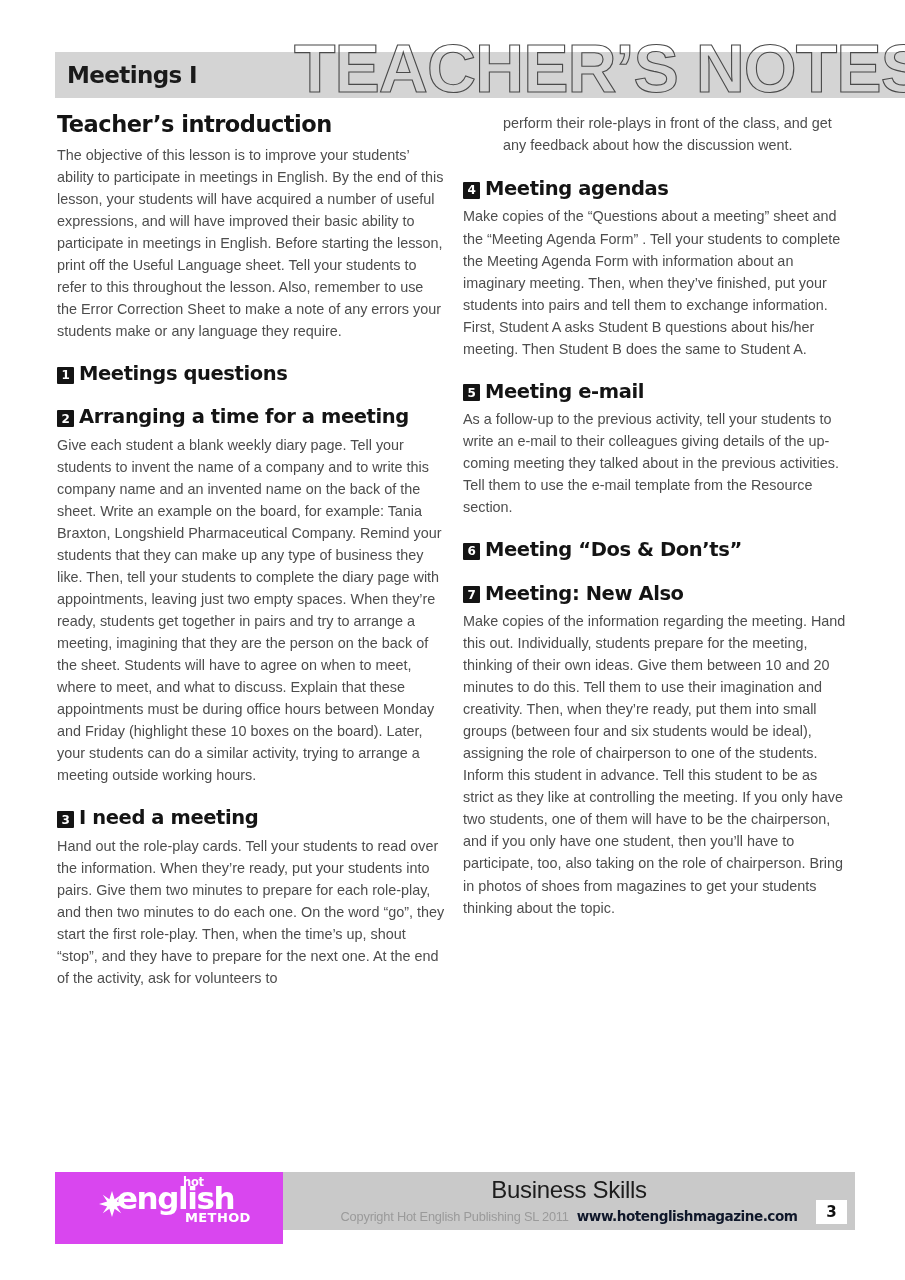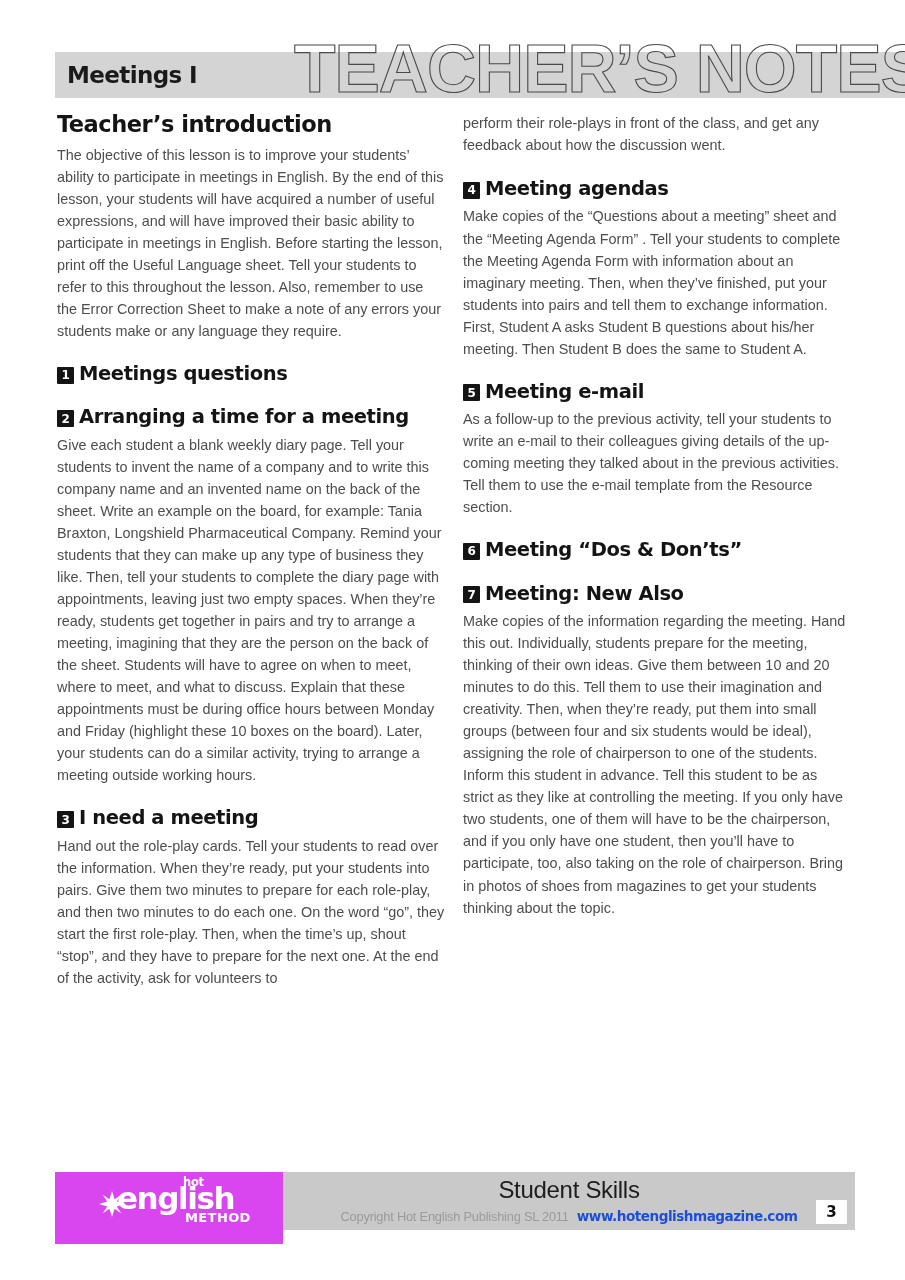--- a/index.html
+++ b/index.html
@@ -108,21 +108,21 @@
   .sec-title { white-space: nowrap; }
 
   p.body {
     margin: 0 0 19px 0;
     font-size: 14.4px;
     line-height: 1.53;
     color: #4d4d4d;
     font-family: "Liberation Sans", sans-serif;
     text-align: left;
   }
-  p.body.tight { margin-bottom: 22px; }
+  p.body.tight { margin-bottom: 22px; margin-left: 40px; }
   p.last { margin-bottom: 0; }
 
   .block { margin-bottom: 2px; }
   .gap-before { margin-top: 21px; }
 
   
   .footer {
     position: absolute;
     left: 55px;
     top: 1172px;
@@ -215,21 +215,21 @@
   }
   .footer-copy {
     font-size: 12.8px;
     color: #9a9a9a;
     font-family: "Liberation Sans", sans-serif;
     white-space: nowrap;
     letter-spacing: -0.2px;
   }
   .footer-url {
     font-size: 13.6px;
-    color: #1d4ed8;
+    color: #0f172a;
     font-weight: bold;
     font-family: "DejaVu Sans", sans-serif;
     white-space: nowrap;
     letter-spacing: -0.5px;
   }
   .page-num {
     position: absolute;
     right: 8px;
     top: 28px;
     width: 31px;
@@ -330,21 +330,21 @@
       <div class="logo-wrap">
         <svg class="logo-star" viewBox="0 0 26 26">
           <polygon points="13,0 15.6,8.2 22.2,3.8 17.8,10.4 26,13 17.8,15.6 22.2,22.2 15.6,17.8 13,26 10.4,17.8 3.8,22.2 8.2,15.6 0,13 8.2,10.4 3.8,3.8 10.4,8.2" fill="#ffffff"></polygon>
         </svg>
         <div class="logo-english">english</div>
         <div class="logo-hot">hot</div>
         <div class="logo-method">METHOD</div>
       </div>
     </div>
 
-    <div class="footer-main-title">Student Skills</div>
+    <div class="footer-main-title">Business Skills</div>
 
     <div class="footer-line2">
       <span class="footer-copy">Copyright Hot English Publishing SL 2011</span>
       <span class="footer-url">www.hotenglishmagazine.com</span>
     </div>
 
     <div class="page-num">3</div>
   </div>
 
 </div>

